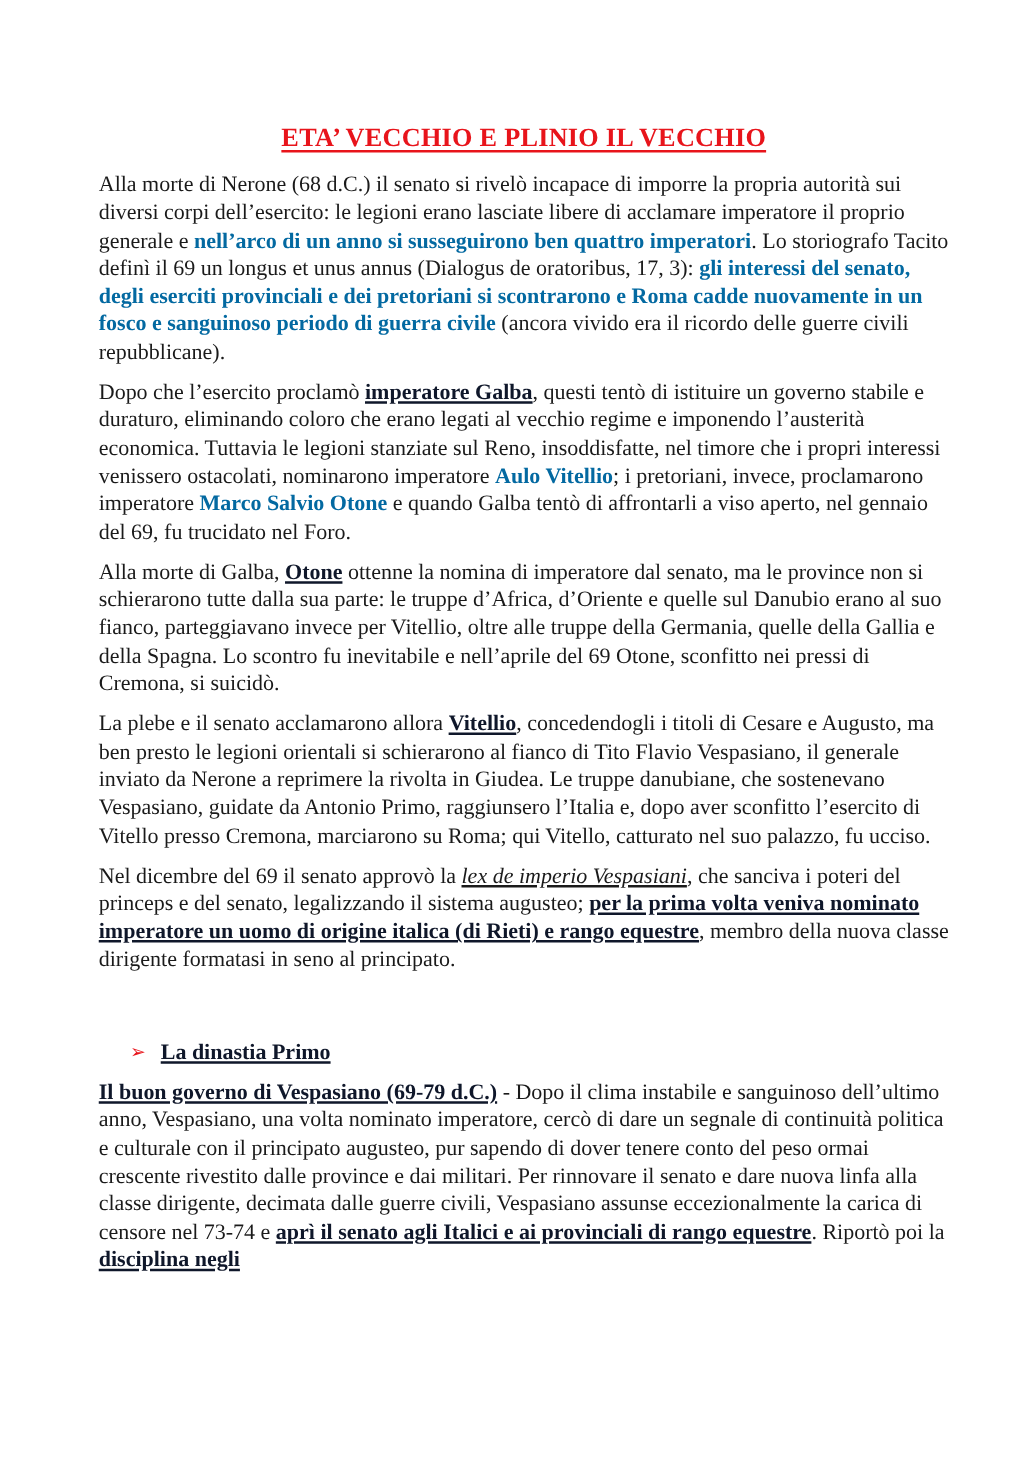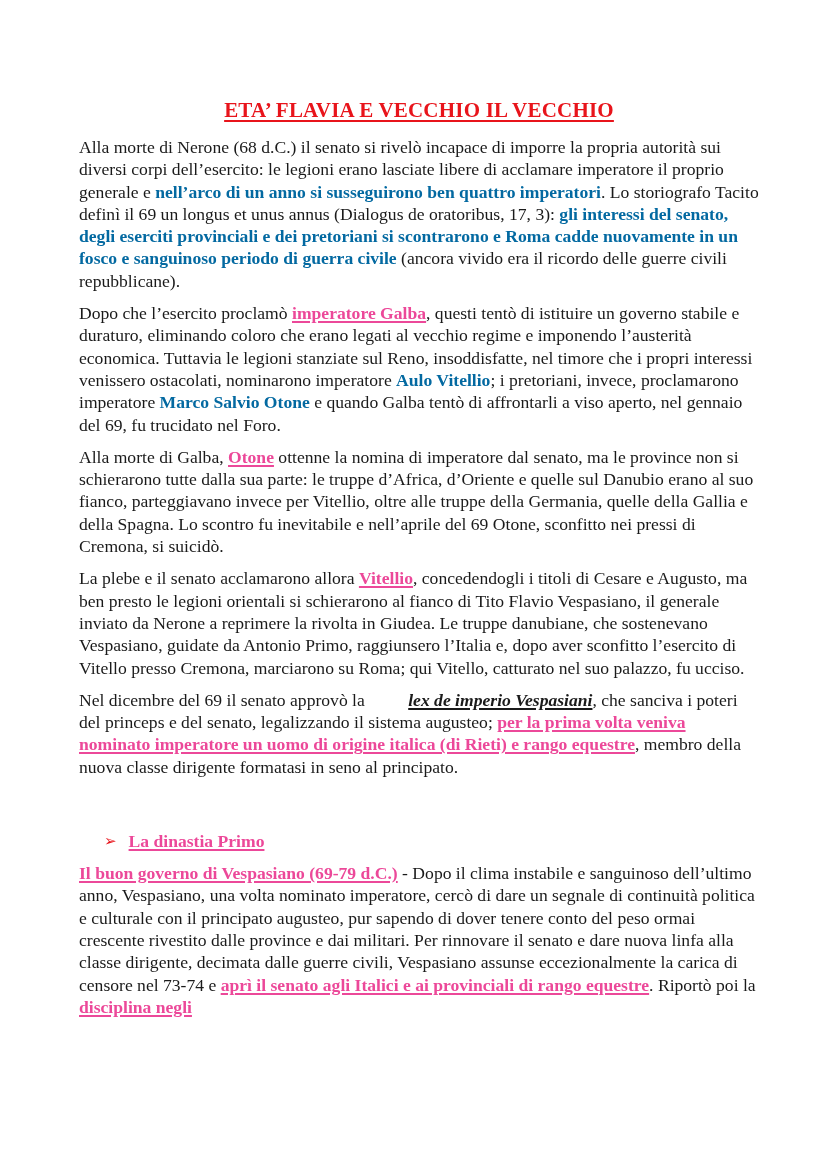--- a/index.html
+++ b/index.html
@@ -37,54 +37,53 @@
       margin: 0 0 10px 0;
       font-size: 17.6px;
       line-height: 22.3px;
       text-align: left;
     }
     .red {
       color: #0369a1;
       font-weight: bold;
     }
     .red-u {
-      color: #ec4899;
+      color: #0f172a;
       font-weight: bold;
       text-decoration: underline;
       text-decoration-thickness: 1.5px;
       text-underline-offset: 2px;
     }
     .black-biu {
-      font-weight: bold;
+      font-weight: normal;
       font-style: italic;
       text-decoration: underline;
       text-decoration-thickness: 1.5px;
       text-underline-offset: 2px;
       color: #1a1a1a;
-      margin-left: 39px;
     }
     .section-heading {
       margin: 52px 0 10px 25px;
       font-size: 17.6px;
       line-height: 22px;
       display: flex;
       align-items: center;
     }
     .arrow-icon {
       color: #e8141b;
       font-family: "DejaVu Sans", sans-serif;
       font-size: 15px;
       margin-right: 12px;
     }
   </style>
 </head>
 <body>
 
 <div class="page">
-  <h1 class="title">ETA’ FLAVIA E VECCHIO IL VECCHIO</h1>
+  <h1 class="title">ETA’ VECCHIO E PLINIO IL VECCHIO</h1>
 
   <p class="para">
     <span>Alla morte di Nerone (68 d.C.) il senato si rivelò incapace di imporre la propria autorità sui diversi corpi dell’esercito: le legioni erano lasciate libere di acclamare imperatore il proprio generale e </span><span class="red">nell’arco di un anno si susseguirono ben quattro imperatori</span><span>. Lo storiografo Tacito definì il 69 un longus et unus annus (Dialogus de oratoribus, 17, 3): </span><span class="red">gli interessi del senato, degli eserciti provinciali e dei pretoriani si scontrarono e Roma cadde nuovamente in un fosco e sanguinoso periodo di guerra civile</span><span> (ancora vivido era il ricordo delle guerre civili repubblicane).</span>
   </p>
 
   <p class="para">
     <span>Dopo che l’esercito proclamò </span><span class="red-u">imperatore Galba</span><span>, questi tentò di istituire un governo stabile e duraturo, eliminando coloro che erano legati al vecchio regime e imponendo l’austerità economica. Tuttavia le legioni stanziate sul Reno, insoddisfatte, nel timore che i propri interessi venissero ostacolati, nominarono imperatore </span><span class="red">Aulo Vitellio</span><span>; i pretoriani, invece, proclamarono imperatore </span><span class="red">Marco Salvio Otone</span><span> e quando Galba tentò di affrontarli a viso aperto, nel gennaio del 69, fu trucidato nel Foro.</span>
   </p>
 
   <p class="para">

